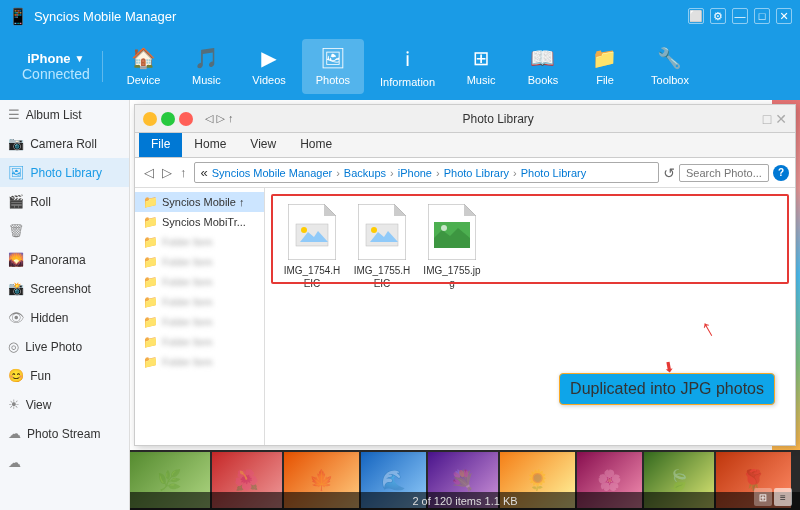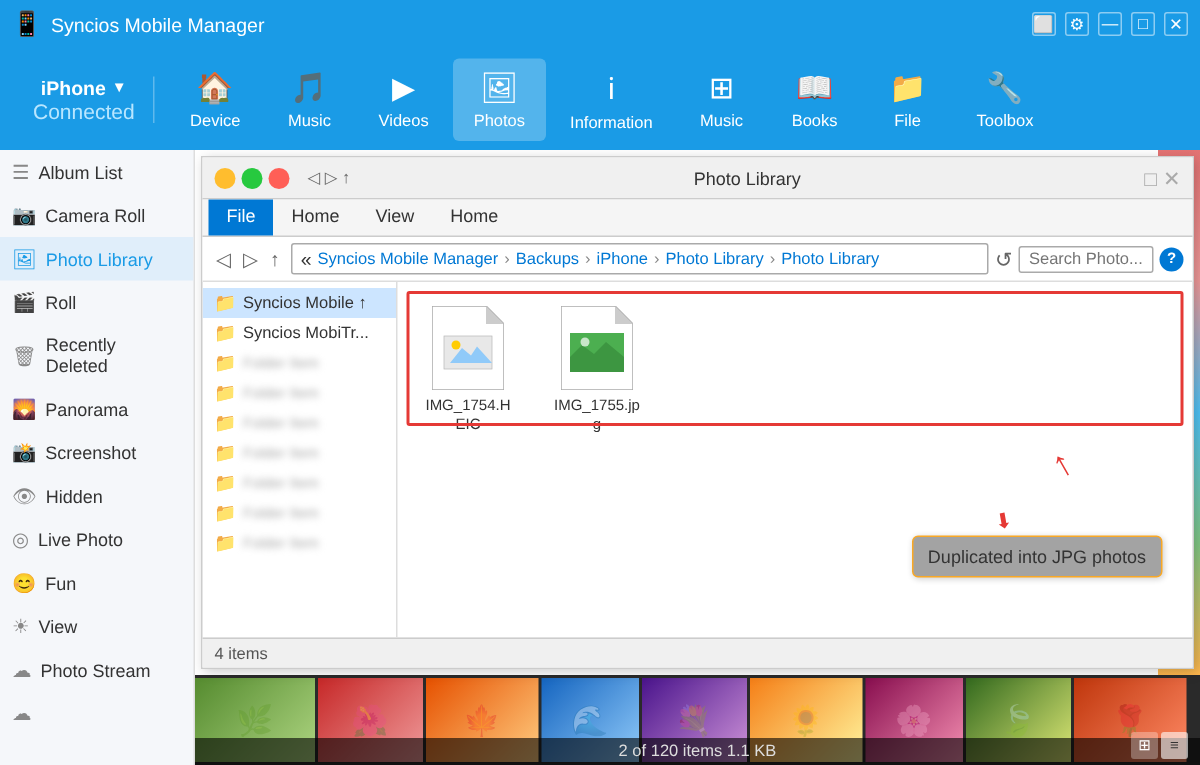--- a/index.html
+++ b/index.html
@@ -212,21 +212,21 @@
     .fe-tree-item.selected { background: #cce5ff; }
     .fe-tree-icon { font-size: 12px; }
     .fe-tree-folder { color: #f0c040; }
 
     
     .fe-files {
       flex: 1;
       padding: 12px;
       display: flex;
       flex-wrap: wrap;
-      gap: 16px;
+      gap: 0;
       align-content: flex-start;
       overflow-y: auto;
       position: relative;
     }
     .file-item {
       display: flex;
       flex-direction: column;
       align-items: center;
       gap: 4px;
       width: 70px;
@@ -259,25 +259,25 @@
       border-radius: 2px;
       pointer-events: none;
       height: 90px;
     }
 
     
     .annotation-bubble {
       position: absolute;
       bottom: 40px;
       right: 20px;
-      background: #a3a3a3;
+      background: #0ea5e9;
       border: 1px solid #f9a825;
       border-radius: 4px;
       padding: 6px 10px;
-      font-size: 12px;
+      font-size: 16px;
       color: #333;
       box-shadow: 1px 1px 4px rgba(0,0,0,0.2);
     }
     .annotation-arrow {
       position: absolute;
       bottom: 90px;
       right: 130px;
       color: #e53935;
       font-size: 20px;
       transform: rotate(-30deg);
@@ -435,21 +435,20 @@
     <div class="sidebar-item active">
       <span class="si-icon">🖼</span>
       <span>Photo Library</span>
     </div>
     <div class="sidebar-item">
       <span class="si-icon">🎬</span>
       <span>Roll</span>
     </div>
     <div class="sidebar-item">
       <span class="si-icon">🗑</span>
-      <span>Recently Deleted</span>
     </div>
     <div class="sidebar-item">
       <span class="si-icon">🌄</span>
       <span>Panorama</span>
     </div>
     <div class="sidebar-item">
       <span class="si-icon">📸</span>
       <span>Screenshot</span>
     </div>
     <div class="sidebar-item">
@@ -575,20 +574,32 @@
                 <polygon points="36,0 36,12 48,12" fill="#ccc"></polygon>
                 <rect x="8" y="20" width="32" height="22" fill="#e8e8e8" stroke="#bbb" stroke-width="0.5"></rect>
                 <path d="M12 38 L20 28 L26 33 L30 27 L40 38Z" fill="#90caf9" stroke="none"></path>
                 <circle cx="16" cy="26" r="3" fill="#ffcc02"></circle>
               </svg>
             </div>
             <div class="file-name">IMG_1754.HEIC</div>
           </div>
 
 
+          <div class="file-item">
+            <div class="file-icon">
+              <svg viewBox="0 0 48 56" xmlns="http://www.w3.org/2000/svg">
+                <polygon points="0,0 36,0 48,12 48,56 0,56" fill="white" stroke="#aaa" stroke-width="1"></polygon>
+                <polygon points="36,0 36,12 48,12" fill="#ccc"></polygon>
+                <rect x="8" y="20" width="32" height="22" fill="#e8e8e8" stroke="#bbb" stroke-width="0.5"></rect>
+                <path d="M12 38 L20 28 L26 33 L30 27 L40 38Z" fill="#90caf9" stroke="none"></path>
+                <circle cx="16" cy="26" r="3" fill="#ffcc02"></circle>
+              </svg>
+            </div>
+            <div class="file-name">IMG_1755.HEIC</div>
+          </div>
 
           <div class="file-item">
             <div class="file-icon">
               <svg viewBox="0 0 48 56" xmlns="http://www.w3.org/2000/svg">
                 <polygon points="0,0 36,0 48,12 48,56 0,56" fill="white" stroke="#aaa" stroke-width="1"></polygon>
                 <polygon points="36,0 36,12 48,12" fill="#ccc"></polygon>
                 <rect x="6" y="18" width="36" height="26" fill="#4caf50" stroke="none"></rect>
                 <path d="M6 34 L14 26 L22 32 L30 24 L42 34 L42 44 L6 44Z" fill="#2e7d32" stroke="none" opacity="0.5"></path>
                 <circle cx="16" cy="24" r="3" fill="#c8e6c9"></circle>
               </svg>
@@ -600,23 +611,20 @@
 
           <div class="annotation-arrow" style="position:absolute; bottom:100px; right:80px; color:#e53935; font-size:24px; transform:rotate(150deg);">↓</div>
           <div class="annotation-arrow" style="position:absolute; bottom:70px; right:120px; color:#e53935; font-size:14px; transform:rotate(170deg);">⬆</div>
 
           <div class="annotation-bubble">
             <span>Duplicated into JPG photos</span>
           </div>
         </div>
       </div>
 
-      <div class="fe-statusbar">
-        <span>4 items</span>
-      </div>
     </div>
 
     <div style="position:absolute;right:0;top:0;bottom:60px;width:28px;background:#e0e0e0;overflow:hidden;z-index:5;">
       <div style="height:100%;background:linear-gradient(180deg,#e57373,#ef9a9a,#4fc3f7,#81c784,#ffb74d);"></div>
     </div>
 
     <div class="bottom-strip" style="position:absolute;bottom:0;left:0;right:0;">
       <div class="thumb thumb-1" style="background:linear-gradient(135deg,#558b2f,#aed581);">
         <div style="width:100%;height:100%;display:flex;align-items:center;justify-content:center;color:rgba(255,255,255,0.3);font-size:20px;">🌿</div>
       </div>

